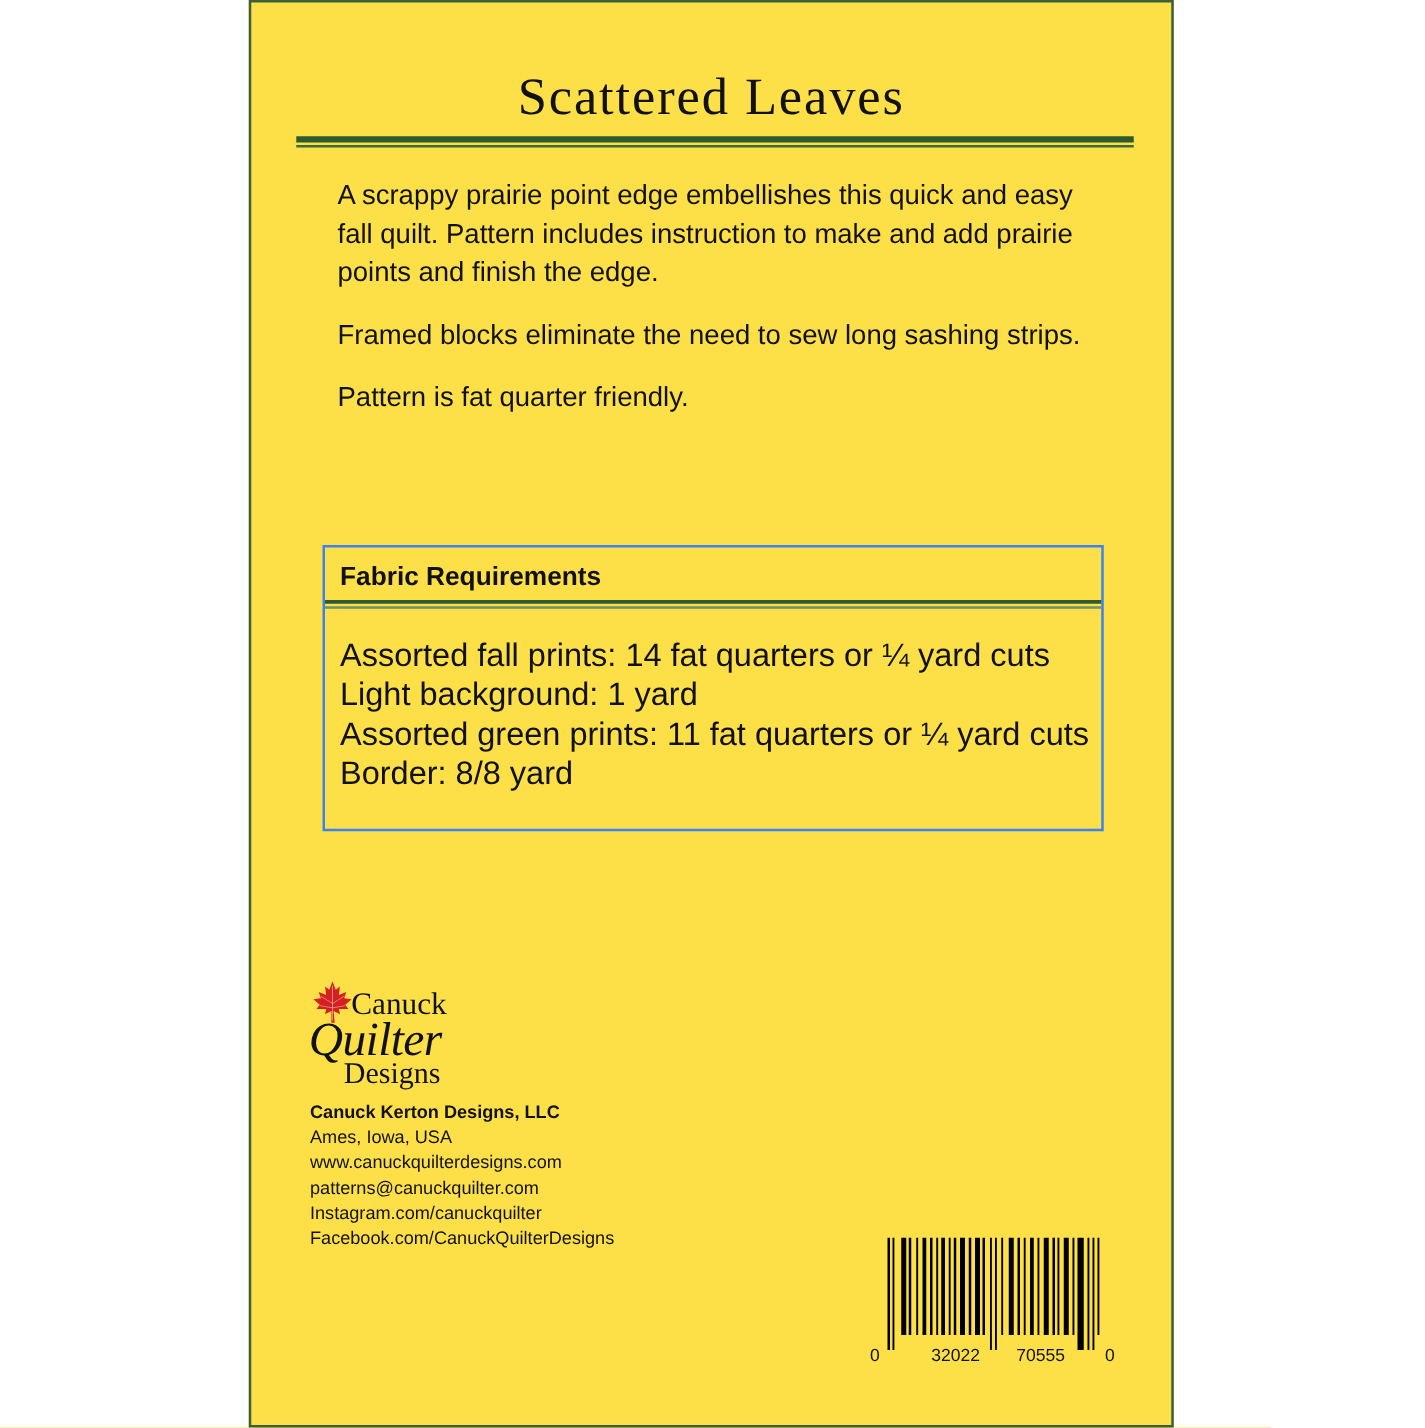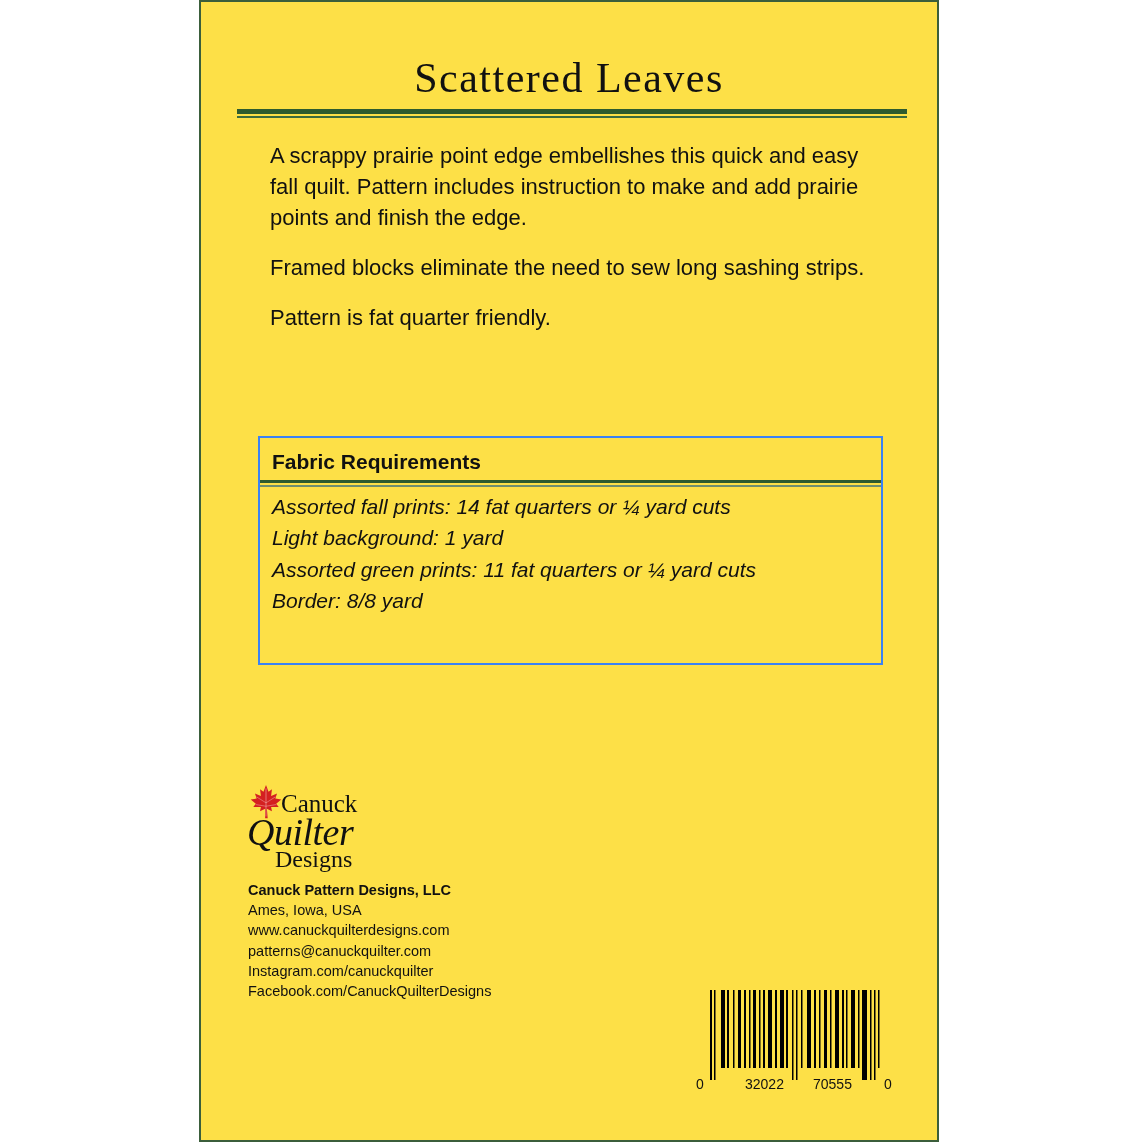--- a/index.html
+++ b/index.html
@@ -33,22 +33,22 @@
       position: absolute; left: 57px; top: 402px; width: 621px; height: 225px;
       border: 2px solid #3b82f6;
       margin-top: 32px;
     }
     .fabric-header {
       position: absolute; left: 12px; top: 12px; font-size: 21px; font-weight: bold; color: #111;
     }
     .fabric-rule-thick { position: absolute; left: 0; right: 0; top: 42px; height: 3px; background: #2e5b2e; }
     .fabric-rule-thin { position: absolute; left: 0; right: 0; top: 47px; height: 2px; background: #6f8f6f; }
     .fabric-list {
-      position: absolute; left: 12px; top: 53px; font-size: 21px; line-height: 31.3px; color: #111;
-      list-style: none; margin: 0; padding: 0; font-style: italic;
+      position: absolute; left: 12px; top: 71px; font-size: 26px; line-height: 31.3px; color: #111;
+      list-style: none; margin: 0; padding: 0;
     }
     .logo {
       position: absolute; left: 46px; top: 780px; width: 130px; height: 95px;
       font-family: "Liberation Serif", "DejaVu Serif", serif; color: #111;
     }
     .logo .leaf { position: absolute; left: 2px; top: 2px; width: 34px; height: 36px; }
     .logo .w1 { position: absolute; left: 34px; top: 8px; font-size: 25px; }
     .logo .w2 { position: absolute; left: 0px; top: 28px; font-size: 38px; letter-spacing: -0.5px; font-style: italic; }
     .logo .w3 { position: absolute; left: 28px; top: 64px; font-size: 24px; }
     .company {
@@ -98,21 +98,21 @@
       <path d="M20 1 L23 9 L27 6 L26 14 L33 11 L31 17 L38 18 L32 23 L35 27 L26 27 L27 32 L21 29 L22 40 L19 40 L19 29 L13 32 L14 27 L5 27 L8 23 L2 18 L9 17 L7 11 L14 14 L13 6 L17 9 Z" fill="#d42020"></path>
       <path d="M20 5 L20 38" stroke="#f6c8c8" stroke-width="0.6"></path>
       <path d="M20 22 L9 15 M20 22 L31 15 M20 26 L8 24 M20 26 L32 24" stroke="#f6c8c8" stroke-width="0.5"></path>
     </svg>
     <span class="w1">Canuck</span>
     <span class="w2">Quilter</span>
     <span class="w3">Designs</span>
   </div>
 
   <div class="company">
-    <div class="name">Canuck Pattern Designs, LLC</div>
+    <div class="name">Canuck Kerton Designs, LLC</div>
     <div>Ames, Iowa, USA</div>
     <div>www.canuckquilterdesigns.com</div>
     <div>patterns@canuckquilter.com</div>
     <div>Instagram.com/canuckquilter</div>
     <div>Facebook.com/CanuckQuilterDesigns</div>
   </div>
 
 
   <div class="barcode">
     <svg width="200" height="90" viewBox="0 0 200 90">

